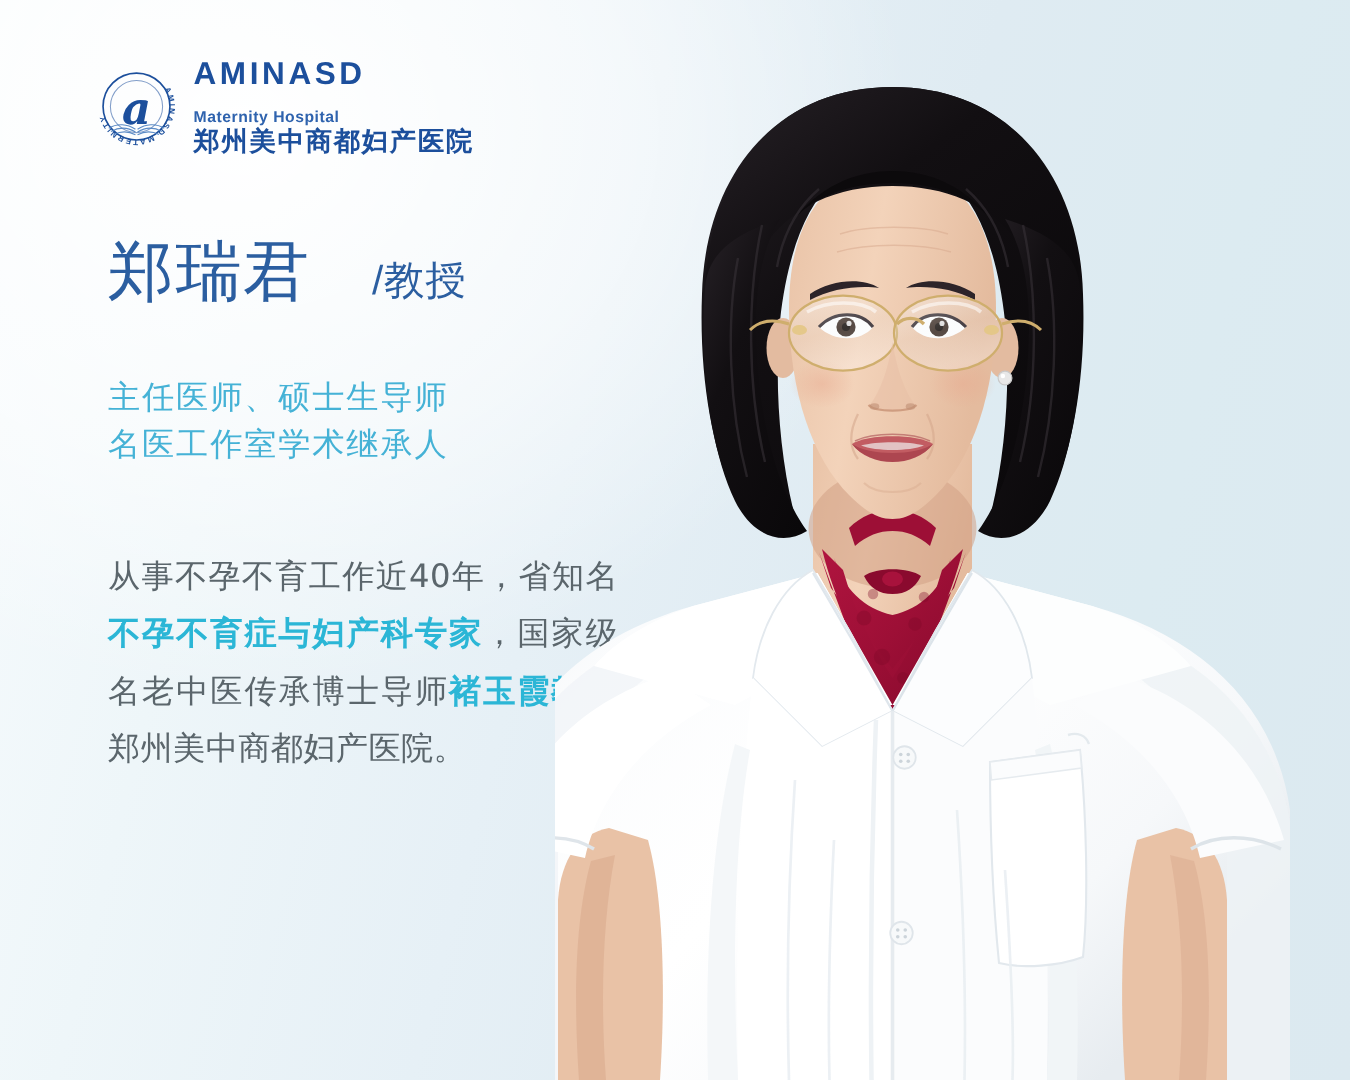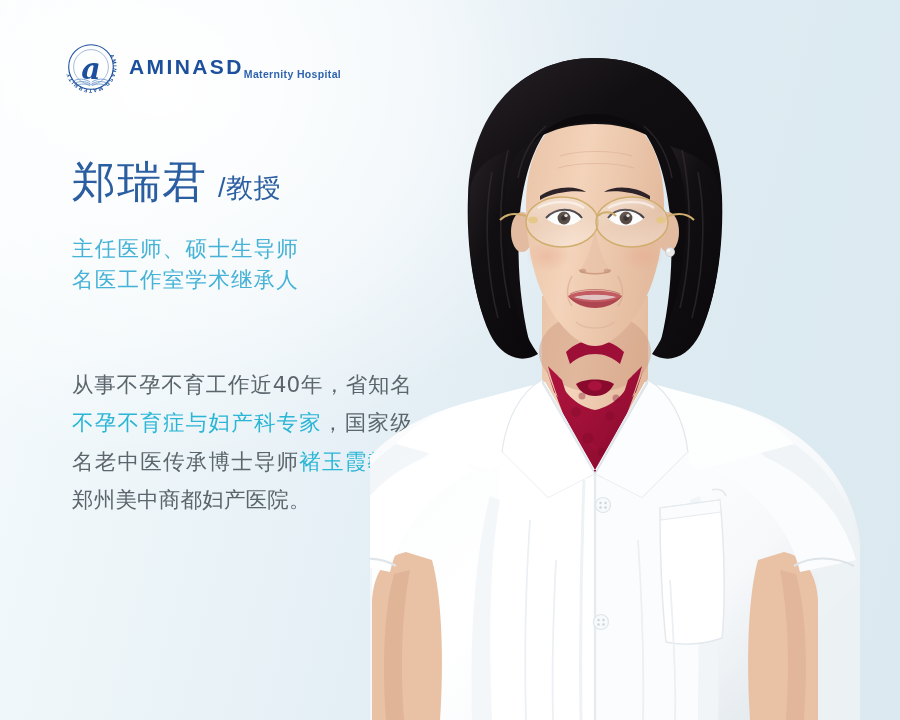--- a/index.html
+++ b/index.html
@@ -11,57 +11,57 @@
   #stage{
     position:relative;width:900px;height:720px;overflow:hidden;
     background:
       radial-gradient(ellipse 620px 520px at 18% 12%, #ffffff 0%, rgba(255,255,255,0.55) 42%, rgba(255,255,255,0) 72%),
       linear-gradient(104deg,#f7fbfd 0%,#eef6f9 20%,#e6f0f6 42%,#dfebf2 62%,#dcebf1 80%,#dce9f0 100%);
   }
   
   #logo{position:absolute;left:62px;top:38px;display:flex;align-items:center;gap:9px;}
   .logo-mark{position:relative;width:58px;height:58px;flex:0 0 58px;}
   .logo-mark svg{display:block;width:58px;height:58px;}
-  .logo-text{display:flex;line-height:1;padding-top:1px;}
+  .logo-text{display:flex;flex-direction:column;line-height:1;padding-top:1px;}
   .logo-en{
     font-size:21px;font-weight:700;color:#1c4f9c;letter-spacing:2.4px;
     font-family:"Liberation Sans",sans-serif;line-height:1.02;
   }
   .logo-sub{
     font-size:10.5px;font-weight:700;color:#2f63ae;letter-spacing:0.35px;
     margin-top:13px;font-family:"Liberation Sans",sans-serif;
   }
   .logo-cn{
     font-size:17.5px;font-weight:700;color:#1c4f9c;letter-spacing:1.2px;
     margin-top:3px;font-family:"DejaVu Sans",sans-serif;
   }
   
   #name-block{position:absolute;left:72px;top:160px;}
   .doctor-name{
     font-size:44px;color:#2b5ea0;letter-spacing:1px;line-height:1;
     font-family:"DejaVu Sans",sans-serif;font-weight:400;
-    display:flex;align-items:baseline;
+    display:flex;align-items:baseline;gap:30px;
   }
   .doctor-title-suffix{
     font-size:27px;color:#2b5ea0;margin-left:11px;letter-spacing:0.5px;
     font-family:Liberation Sans, sans-serif;font-weight:400;
   }
-  #credentials{position:absolute;left:72px;top:233px;}
+  #credentials{position:absolute;left:72px;top:250px;}
   .credential-line{
     font-size:21.5px;color:#45b2d6;letter-spacing:1.2px;line-height:1.45;
     font-family:"DejaVu Sans",sans-serif;font-weight:400;white-space:nowrap;
   }
   
   #bio{
     position:absolute;left:72px;top:366px;width:340px;
     font-size:21.5px;line-height:1.78;color:#5b666c;
     font-family:"DejaVu Sans",sans-serif;letter-spacing:0.2px;
     text-align:justify;
   }
-  #bio .hl{color:#2bb6d6;}
+  #bio .hl{color:#2bb6d6;font-weight:bold;}
   
   #portrait{position:absolute;left:370px;top:0;width:530px;height:720px;}
   #portrait svg{display:block;width:530px;height:720px;}
 </style>
 </head>
 <body>
 
 <div id="stage">
 
   <div id="logo">
@@ -82,20 +82,21 @@
           <path d="M14,47.6 C18.8,45.3 24,45.6 28.3,47.8"></path>
           <path d="M47.5,43.5 C42,40 35,40.5 29.7,44.2"></path>
           <path d="M46,45.6 C40.5,42.6 34.4,43 29.7,46"></path>
           <path d="M44,47.6 C39.2,45.3 34,45.6 29.7,47.8"></path>
         </g>
       </svg>
     </div>
     <div class="logo-text">
       <span class="logo-en">AMINASD</span>
       <span class="logo-sub">Maternity Hospital</span>
+      <span class="logo-cn">郑州美中商都妇产医院</span>
     </div>
   </div>
 
   <div id="name-block">
     <div class="doctor-name">
       <span>郑瑞君</span>
       <span class="doctor-title-suffix">/教授</span>
     </div>
   </div>
 

